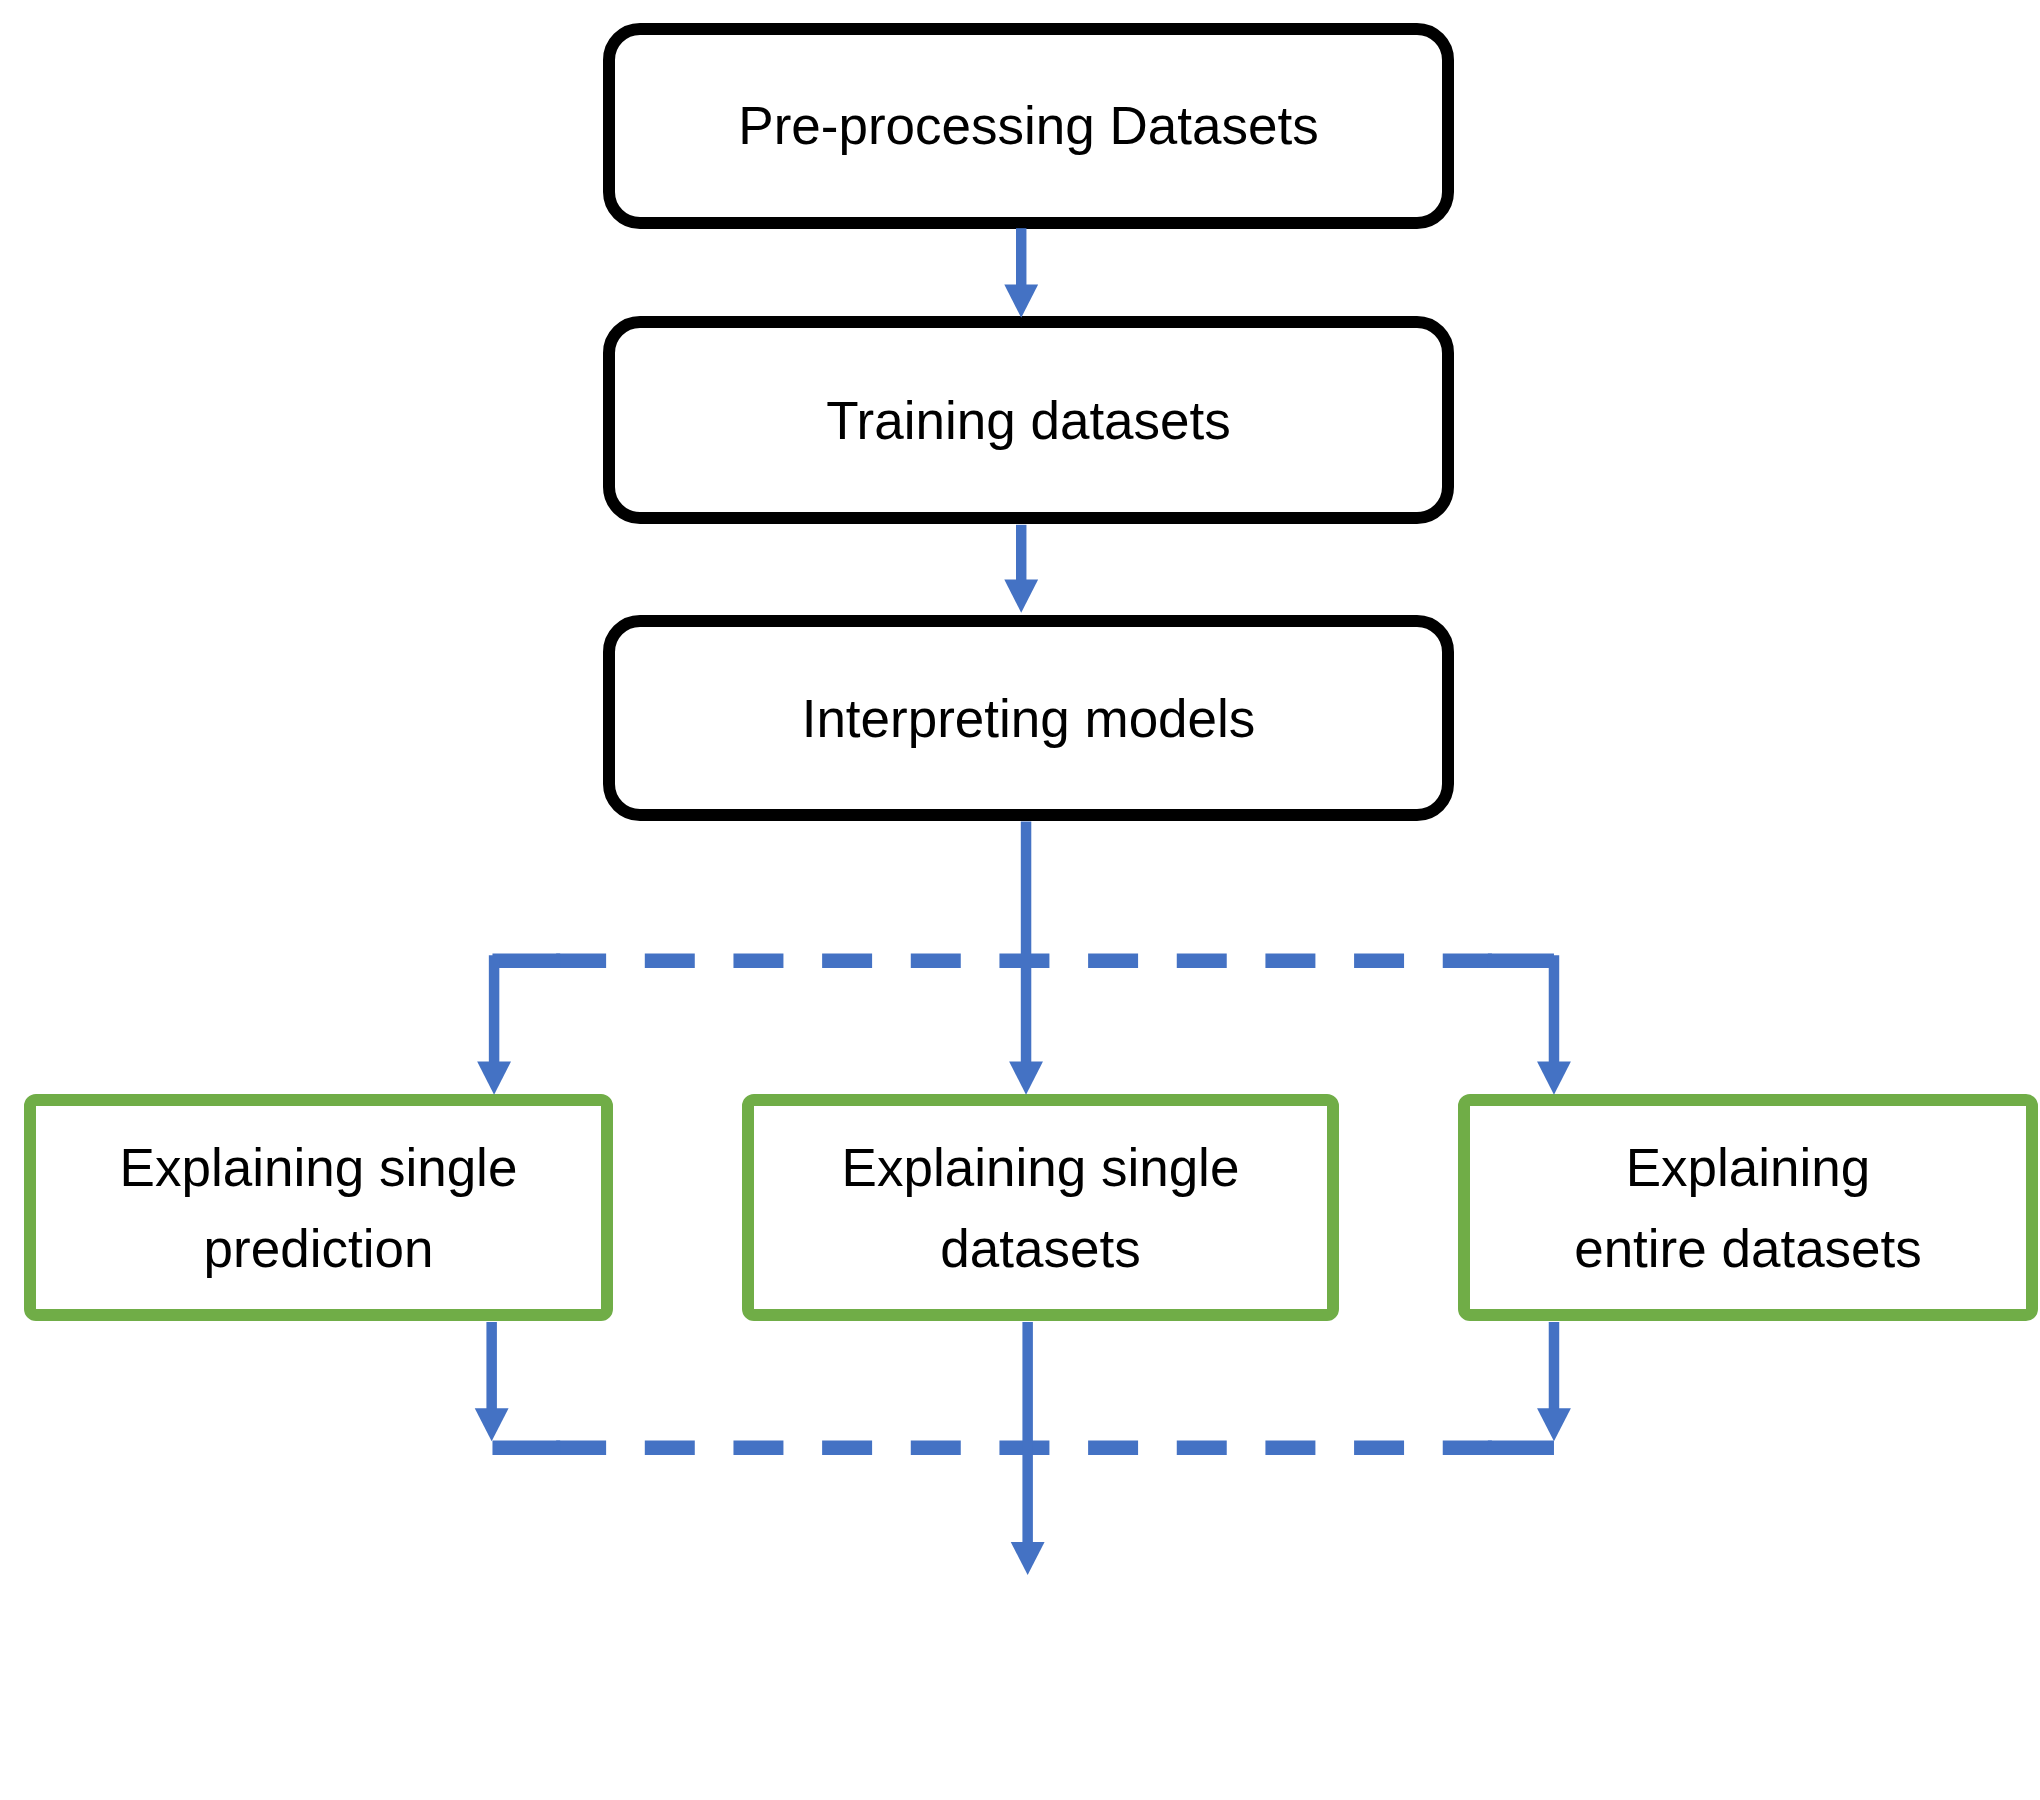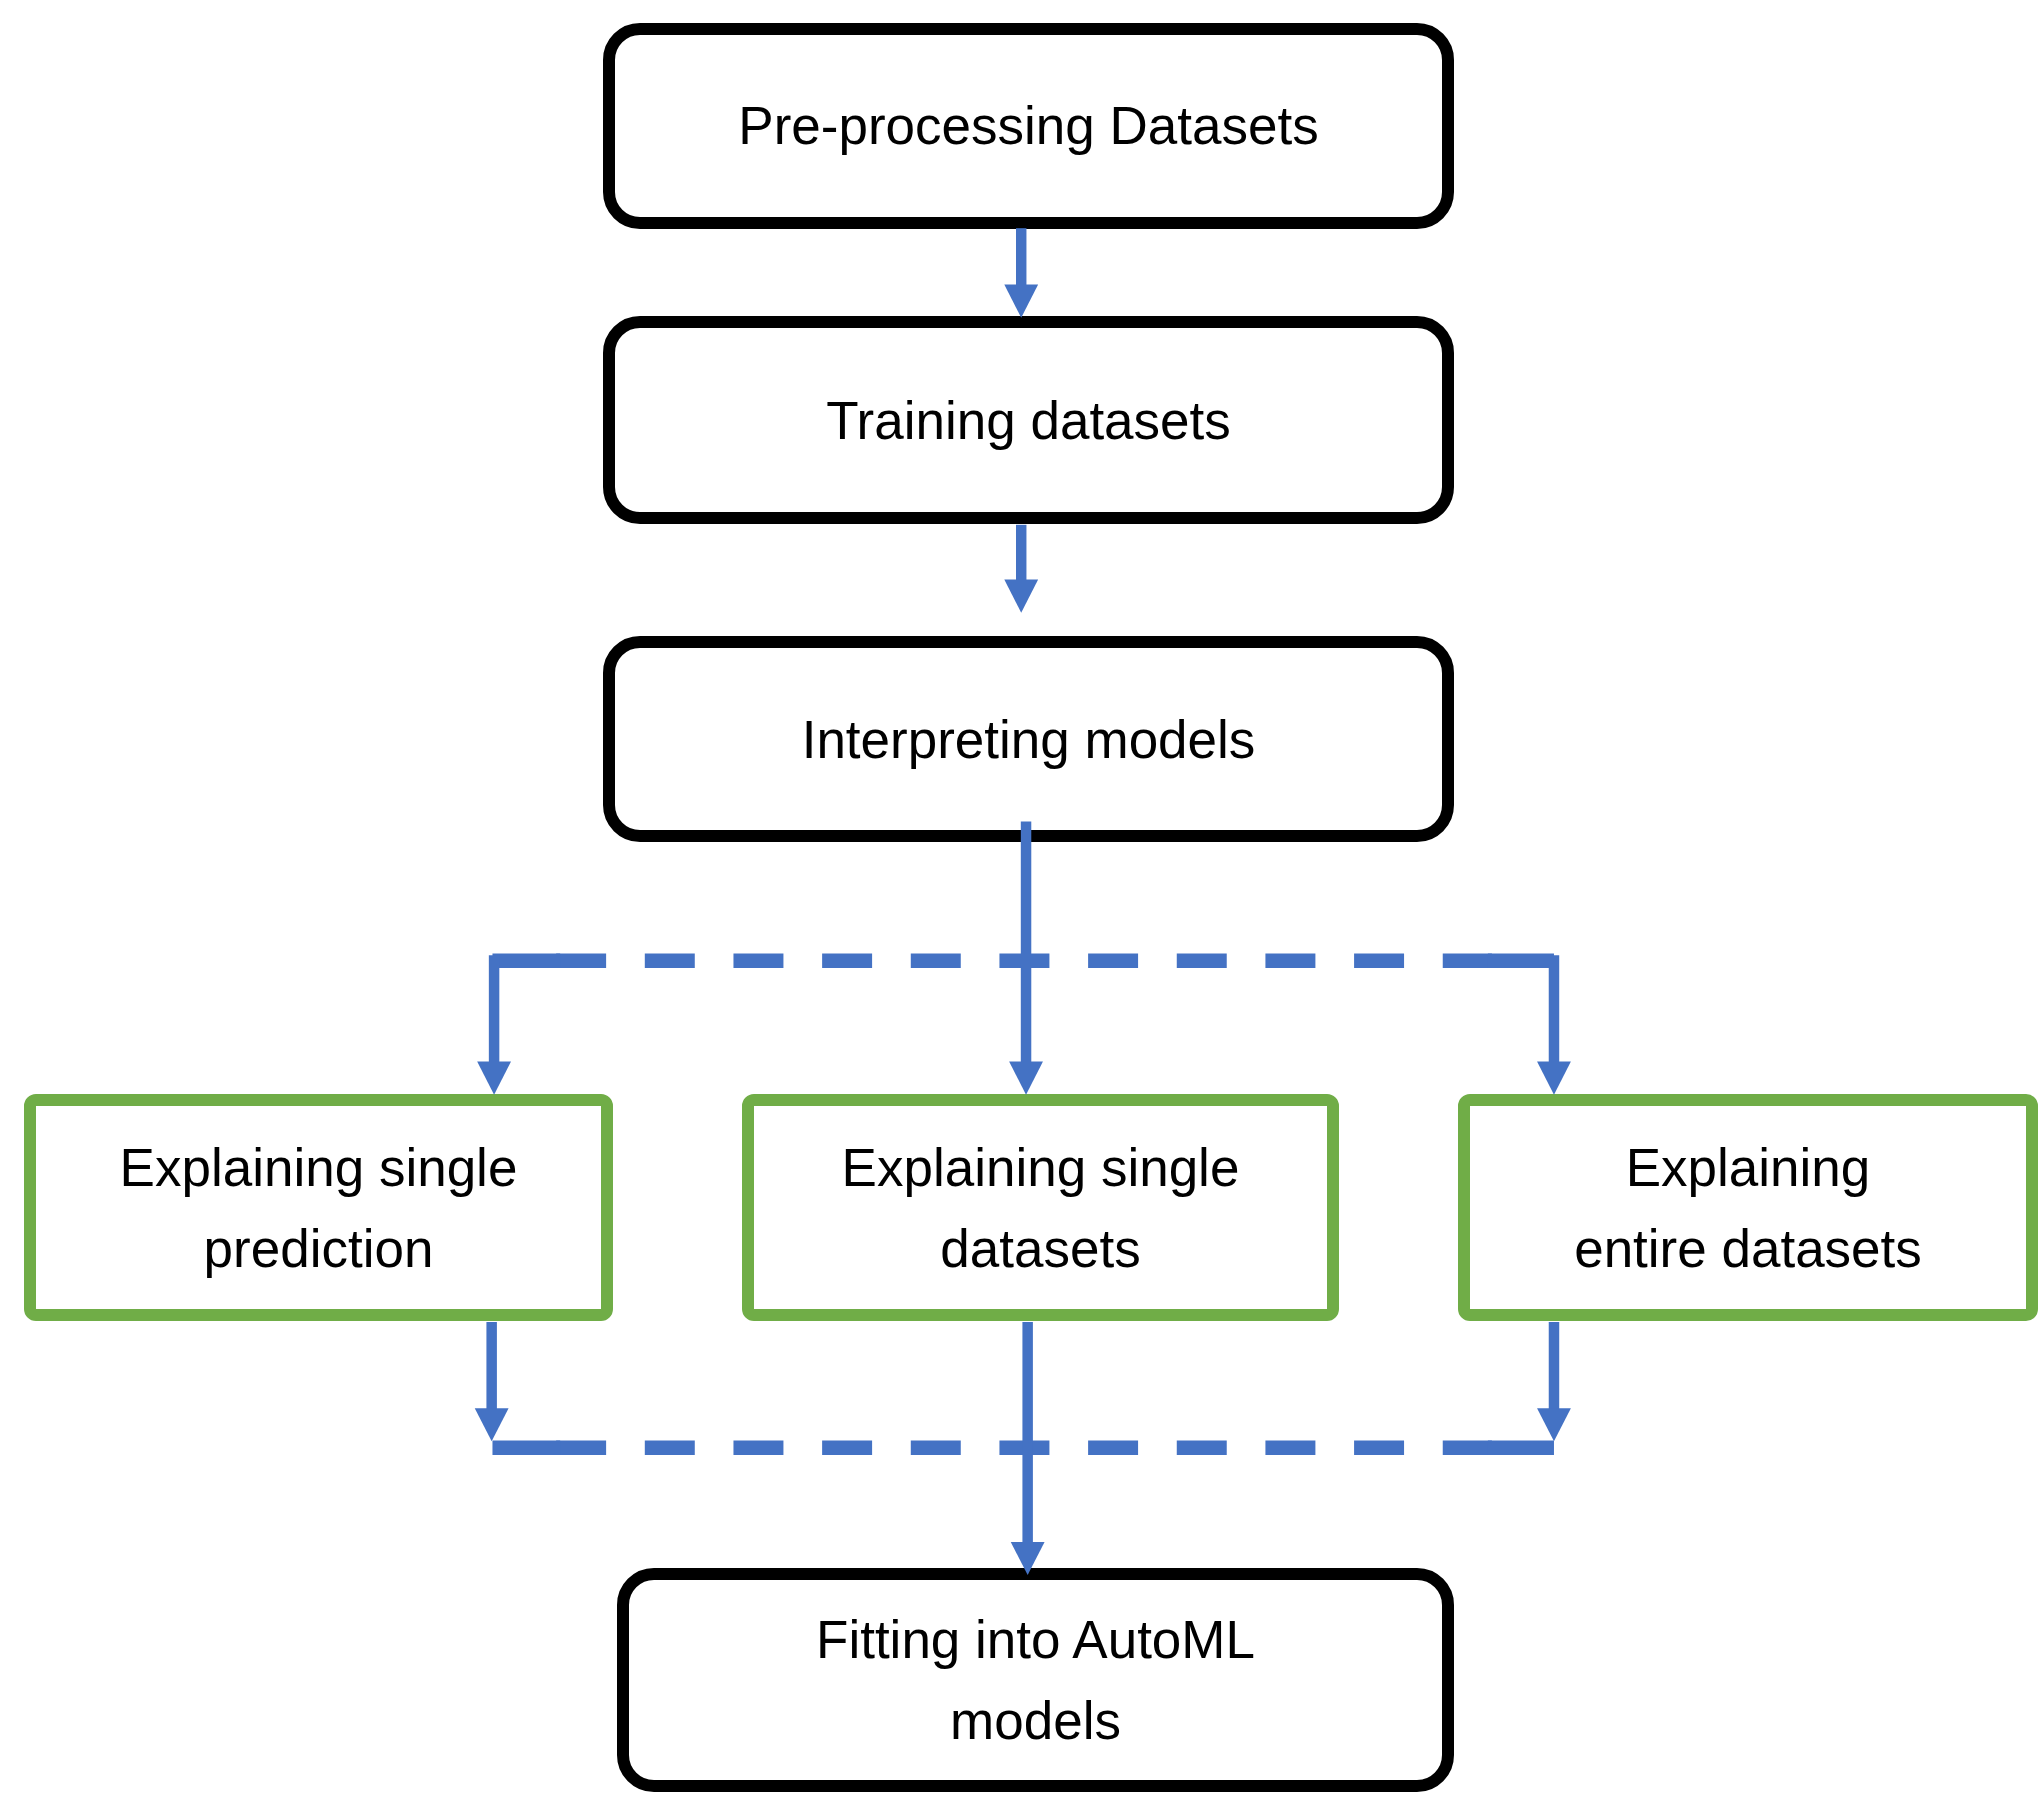--- a/index.html
+++ b/index.html
@@ -59,43 +59,39 @@
 <div class="canvas">
 
   <div class="node black" style="left:603px; top:22.6px; width:851px; height:206px;">
     <div class="txt">Pre-processing Datasets</div>
   </div>
 
   <div class="node black" style="left:603px; top:316px; width:851px; height:208px;">
     <div class="txt">Training datasets</div>
   </div>
 
-  <div class="node black" style="left:603px; top:636px; width:851px; height:206px;">
+  <div class="node black" style="left:603px; top:615px; width:851px; height:206px;">
     <div class="txt">Interpreting models</div>
   </div>
 
   <div class="node green" style="left:24px; top:1094px; width:589px; height:227px;">
     <div class="txt">Explaining single</div>
     <div class="txt">prediction</div>
   </div>
 
   <div class="node green" style="left:742px; top:1094px; width:597px; height:227px;">
     <div class="txt">Explaining single</div>
     <div class="txt">datasets</div>
   </div>
 
   <div class="node green" style="left:1458px; top:1094px; width:580px; height:227px;">
     <div class="txt">Explaining</div>
     <div class="txt">entire datasets</div>
   </div>
 
-  <div class="node black" style="left:617px; top:1568px; width:837px; height:224px;">
-    <div class="txt">Fitting into AutoML</div>
-    <div class="txt">models</div>
-  </div>
 
   <svg class="edges" viewBox="0 0 2531 2233">
 
     <g>
       <line class="stroke solid" x1="1267" y1="283" x2="1267" y2="357"></line>
       <polygon class="head" points="1246,353 1288,353 1267,394"></polygon>
     </g>
 
     <g>
       <line class="stroke solid" x1="1267" y1="651" x2="1267" y2="723"></line>

